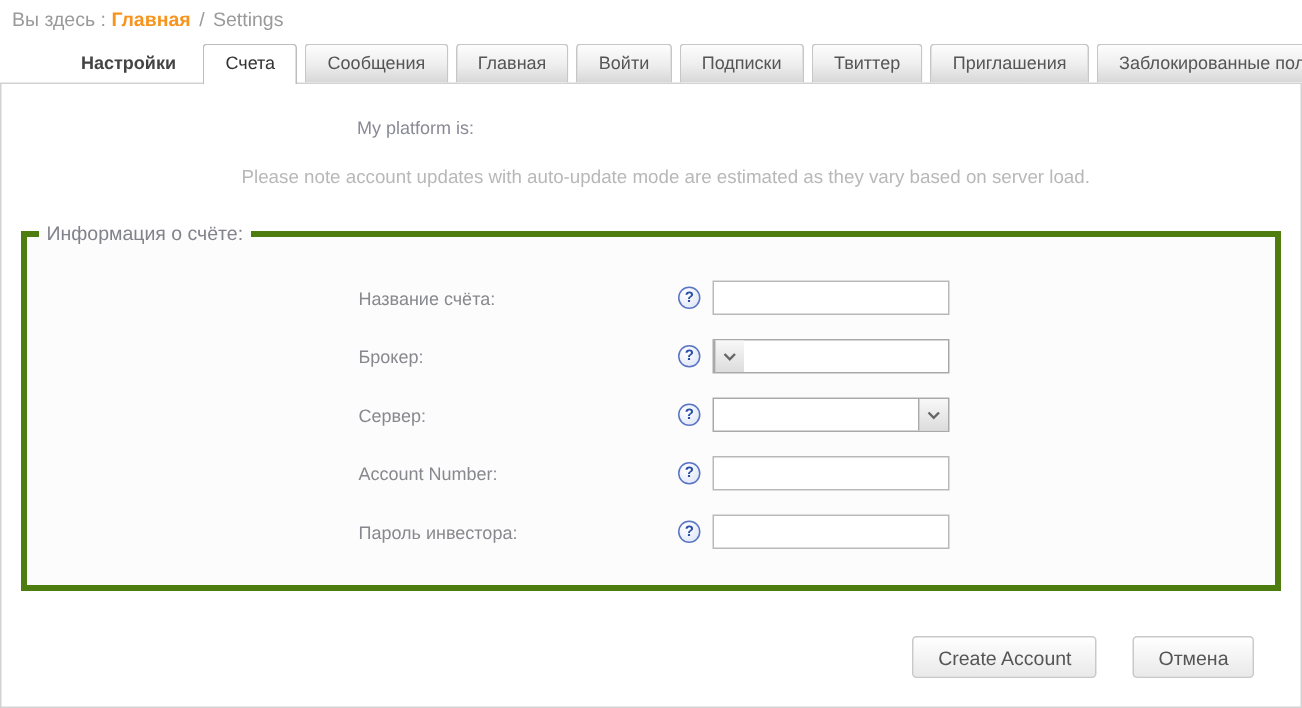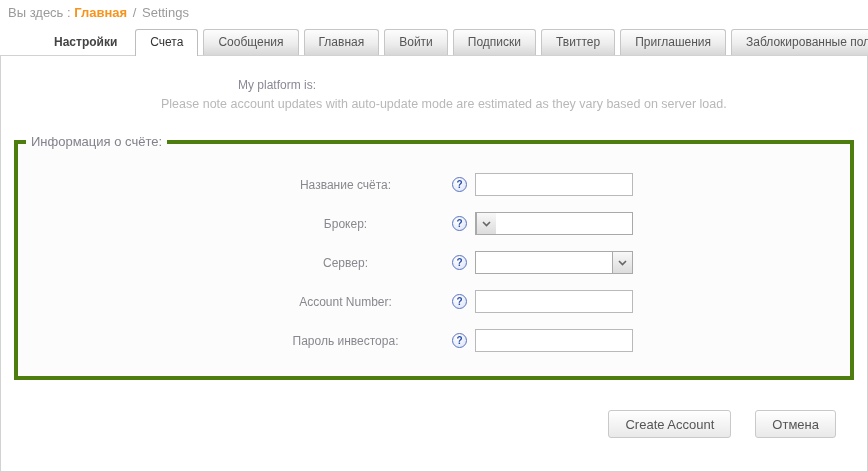--- a/index.html
+++ b/index.html
@@ -94,21 +94,21 @@
   .selectbox .sel-arrow {
     width: 20px;
     border-left: 1px solid #a9a9a9;
     background: linear-gradient(to bottom, #f8f8f8, #dcdcdc);
     display: flex; align-items: center; justify-content: center;
   }
   .w-platform { width: 285px; }
   .w-field { width: 158px; }
 
   .note {
-    margin: 5px 0 0 160px;
+    margin: 19px 0 0 160px;
     color: #b8b8b8;
     font-size: 12.5px;
   }
 
   fieldset.account {
     margin: 23px 13px 0 13px;
     height: 246px;
     border: 4px solid #4d7c0f;
     background: #fcfcfc;
     padding: 0;
@@ -122,21 +122,20 @@
 
   .frow {
     display: flex;
     align-items: center;
     margin: 0 0 16px 221px;
   }
   .frow:first-of-type { margin-top: 24px; }
   .frow .flabel {
     width: 213px;
     color: #88888f;
-    text-align: center;
   }
   .help {
     width: 15px; height: 15px;
     border-radius: 50%;
     border: 1px solid #5a74c4;
     background: radial-gradient(circle at 35% 30%, #ffffff, #d9e2f6);
     color: #2b4fa8;
     font-size: 10px;
     font-weight: bold;
     display: flex; align-items: center; justify-content: center;

